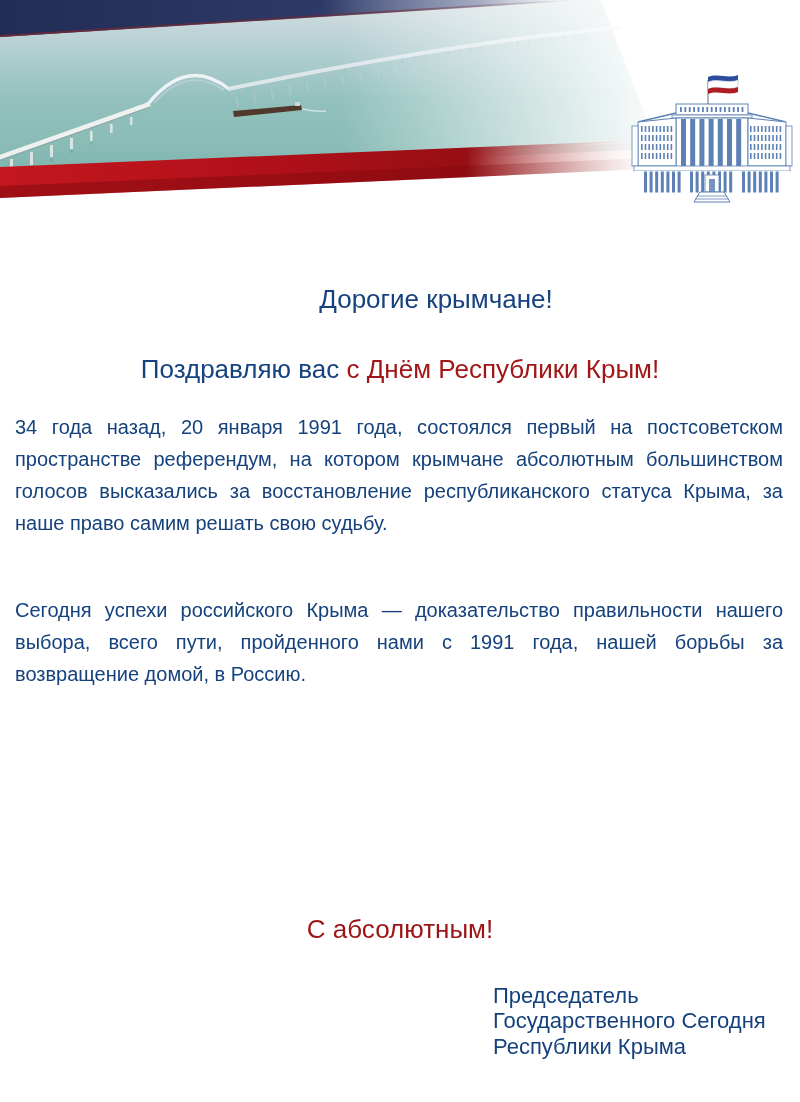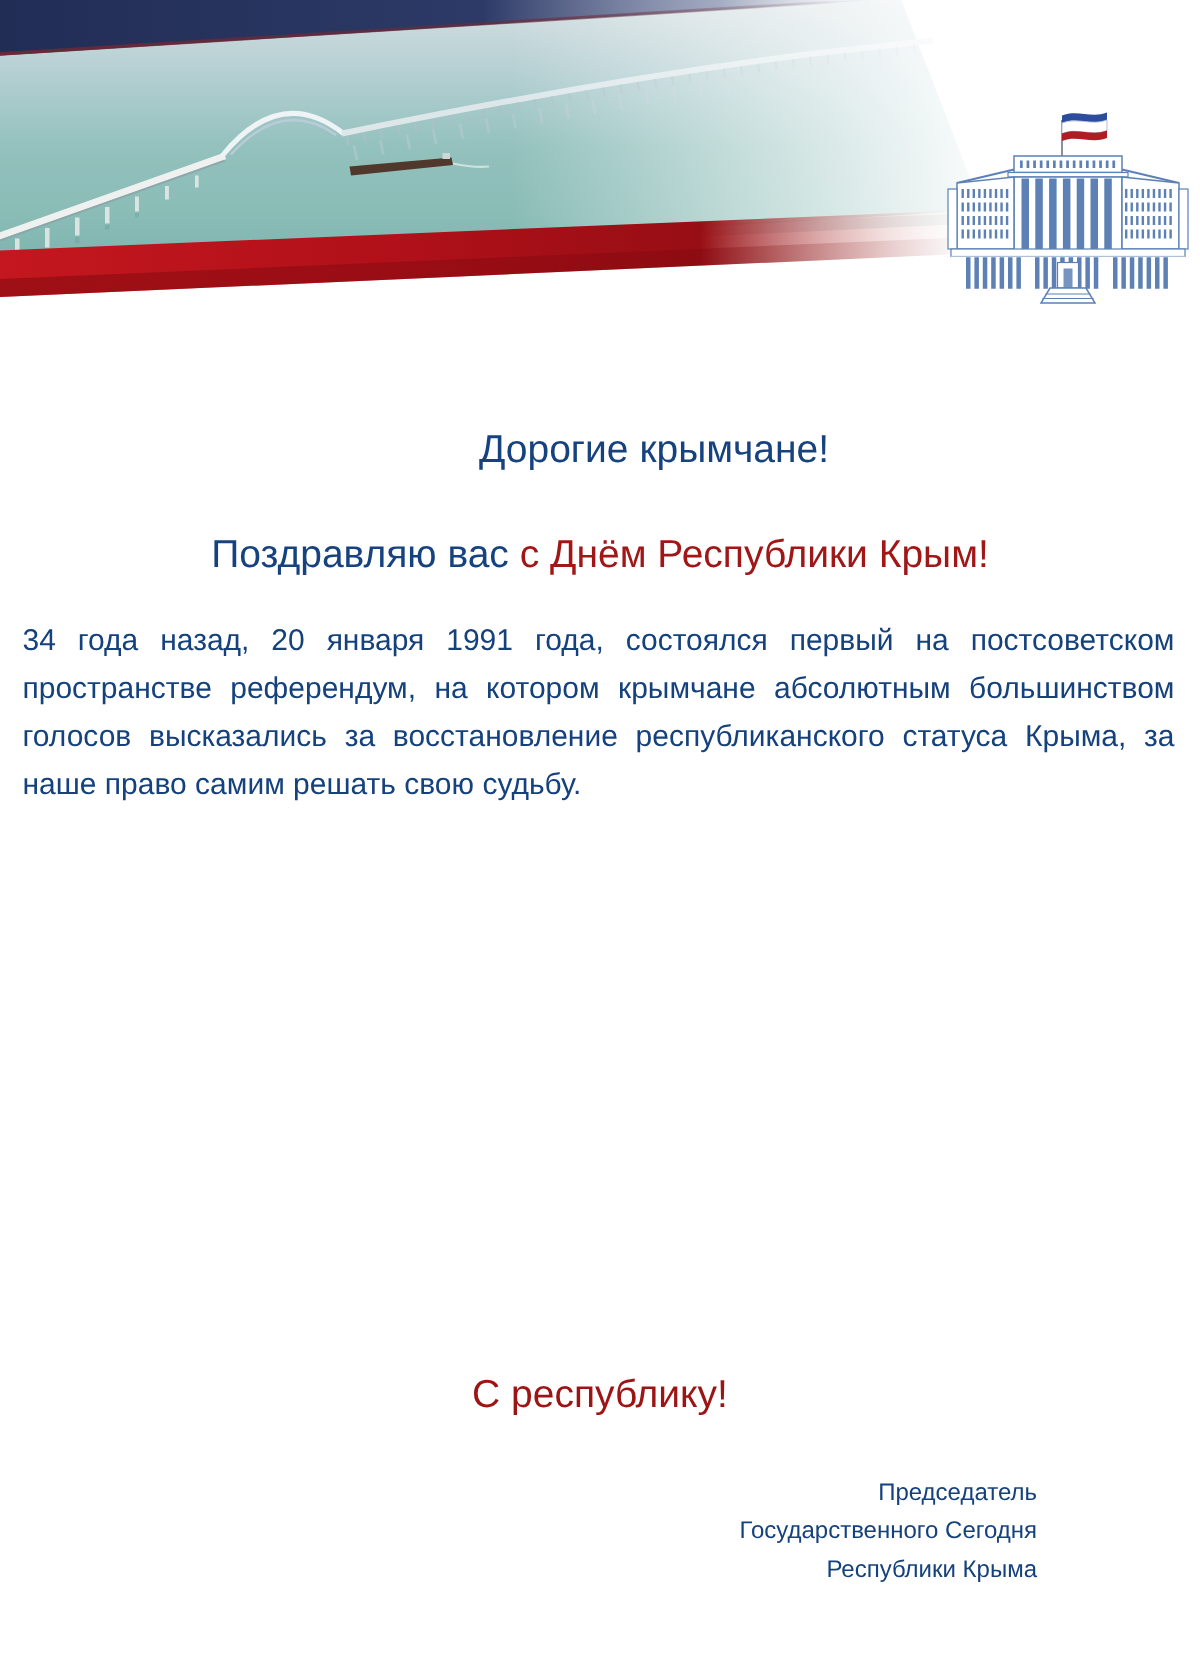--- a/index.html
+++ b/index.html
@@ -24,22 +24,22 @@
   }
   #para-1 { top:411px; }
   #para-2 { top:594px; }
   #para-3 { top:713px; }
   #closing {
     position:absolute; top:913px; left:0; width:800px; text-align:center;
     font-size:26px; line-height:33px; color:#9c1414;
   }
   .signature {
     position:absolute; top:983px; left:493px;
-    font-size:16px; line-height:25.4px; color:#15417c;
-    text-align:right; white-space:nowrap;
+    font-size:22px; line-height:25.4px; color:#15417c;
+    text-align:left; white-space:nowrap;
   }
 </style>
 </head>
 <body>
 
 <div class="page">
 
   <div class="banner">
     <svg width="800" height="230" viewBox="0 0 800 230" xmlns="http://www.w3.org/2000/svg">
       <defs>
@@ -169,23 +169,24 @@
       </g>
     </svg>
   </div>
 
   <div id="salutation" class="headline">Дорогие крымчане!</div>
 
   <div id="greeting" class="headline"><span>Поздравляю вас </span><span class="red">с Днём Республики Крым!</span></div>
 
   <p id="para-1" class="para">34 года назад, 20 января 1991 года, состоялся первый на постсоветском пространстве референдум, на котором крымчане абсолютным большинством голосов высказались за восстановление республиканского статуса Крыма, за наше право самим решать свою судьбу.</p>
 
+  <p id="para-2" class="para">Сегодня успехи российского Крыма — доказательство правильности нашего выбора, всего пути, пройденного нами с 1991 года, нашей борьбы за возвращение домой, в Россию.</p>
 
 
-  <div id="closing">С республику!</div>
+  <div id="closing">С абсолютным!</div>
 
   <div class="signature">
     <div>Председатель</div>
     <div>Государственного Сегодня</div>
     <div>Республики Крыма</div>
   </div>
 
 </div>
 
 </body></html>

